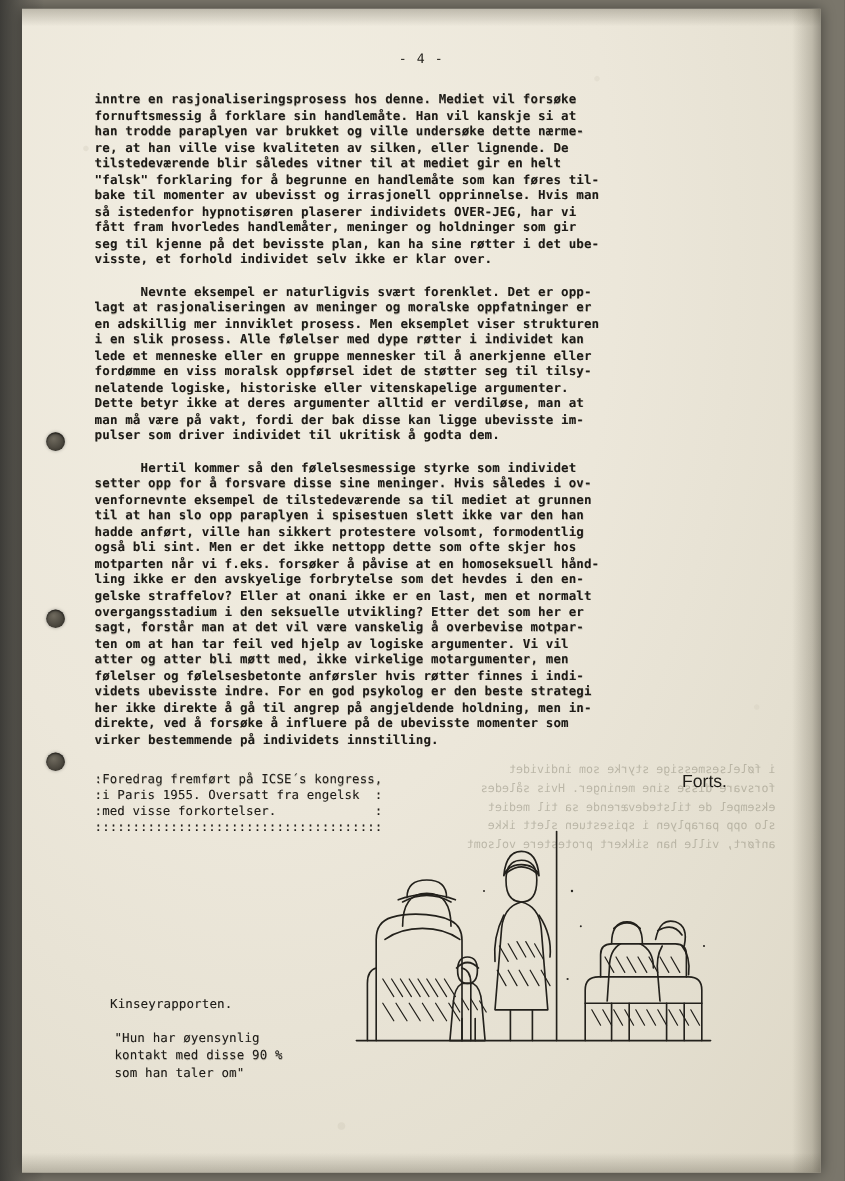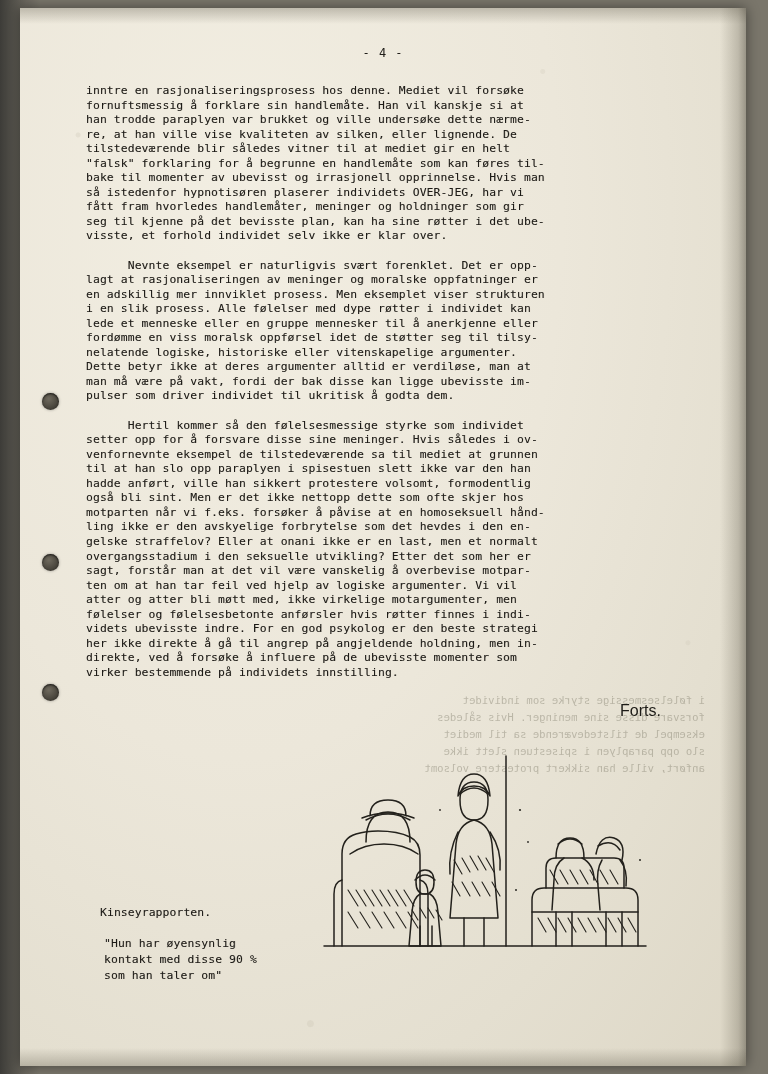--- a/index.html
+++ b/index.html
@@ -101,20 +101,21 @@
     text-align: center;
     font-family: "DejaVu Sans Mono", monospace;
     font-size: 12px;
     color: #211f1a;
     letter-spacing: 1px;
   }
   #body-text {
     left: 66px;
     top: 76px;
     width: 600px;
+    font-weight: bold;
   }
   #footnote {
     left: 66px;
     top: 694px;
     width: 420px;
     font-size: 11.2px;
     line-height: 14.4px;
   }
   #forts {
     position: absolute;
@@ -219,20 +220,24 @@
 her ikke direkte å gå til angrep på angjeldende holdning, men in-
 direkte, ved å forsøke å influere på de ubevisste momenter som
 virker bestemmende på individets innstilling.</div>
 
     <div class="ghost">i følelsesmessige styrke som individet
 forsvare disse sine meninger. Hvis således
 eksempel de tilstedeværende sa til mediet
 slo opp paraplyen i spisestuen slett ikke
 anført, ville han sikkert protestere volsomt</div>
 
+    <div class="typed" id="footnote">:Foredrag fremført på ICSE´s kongress,
+:i Paris 1955. Oversatt fra engelsk  :
+:med visse forkortelser.             :
+::::::::::::::::::::::::::::::::::::::</div>
     <div id="forts">Forts.</div>
 
     <div class="typed" id="kinsey-heading">Kinseyrapporten.</div>
     <div class="typed" id="kinsey-quote">"Hun har øyensynlig
 kontakt med disse 90 %
 som han taler om"</div>
 
     <div class="cartoon">
       <svg width="330" height="228" viewBox="0 0 330 228" aria-hidden="true">
 

